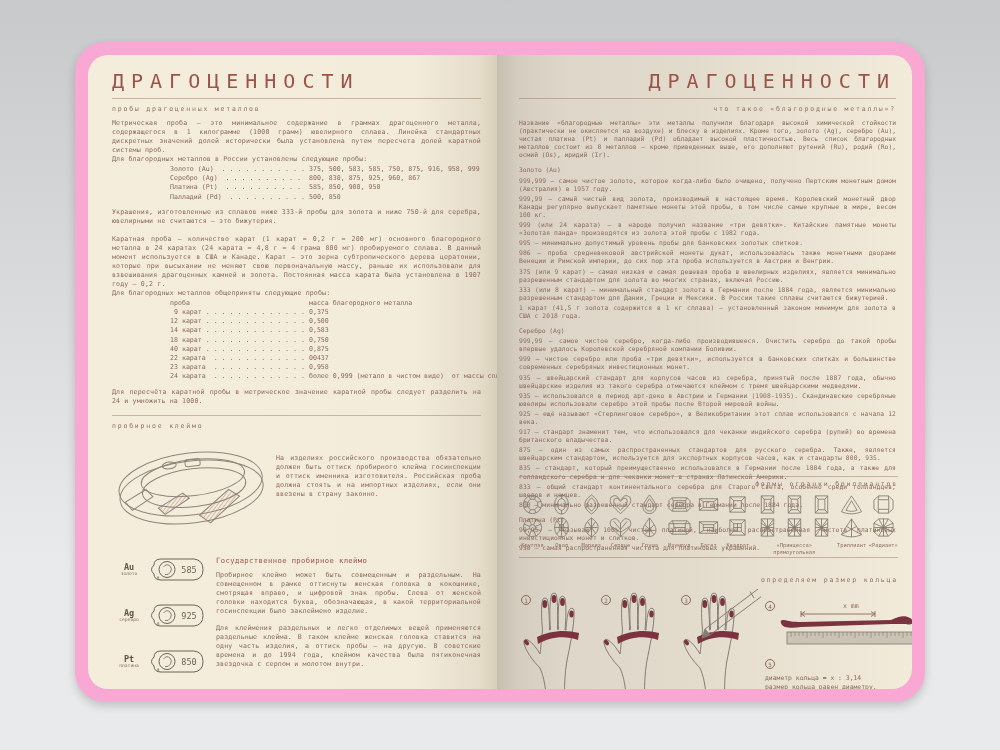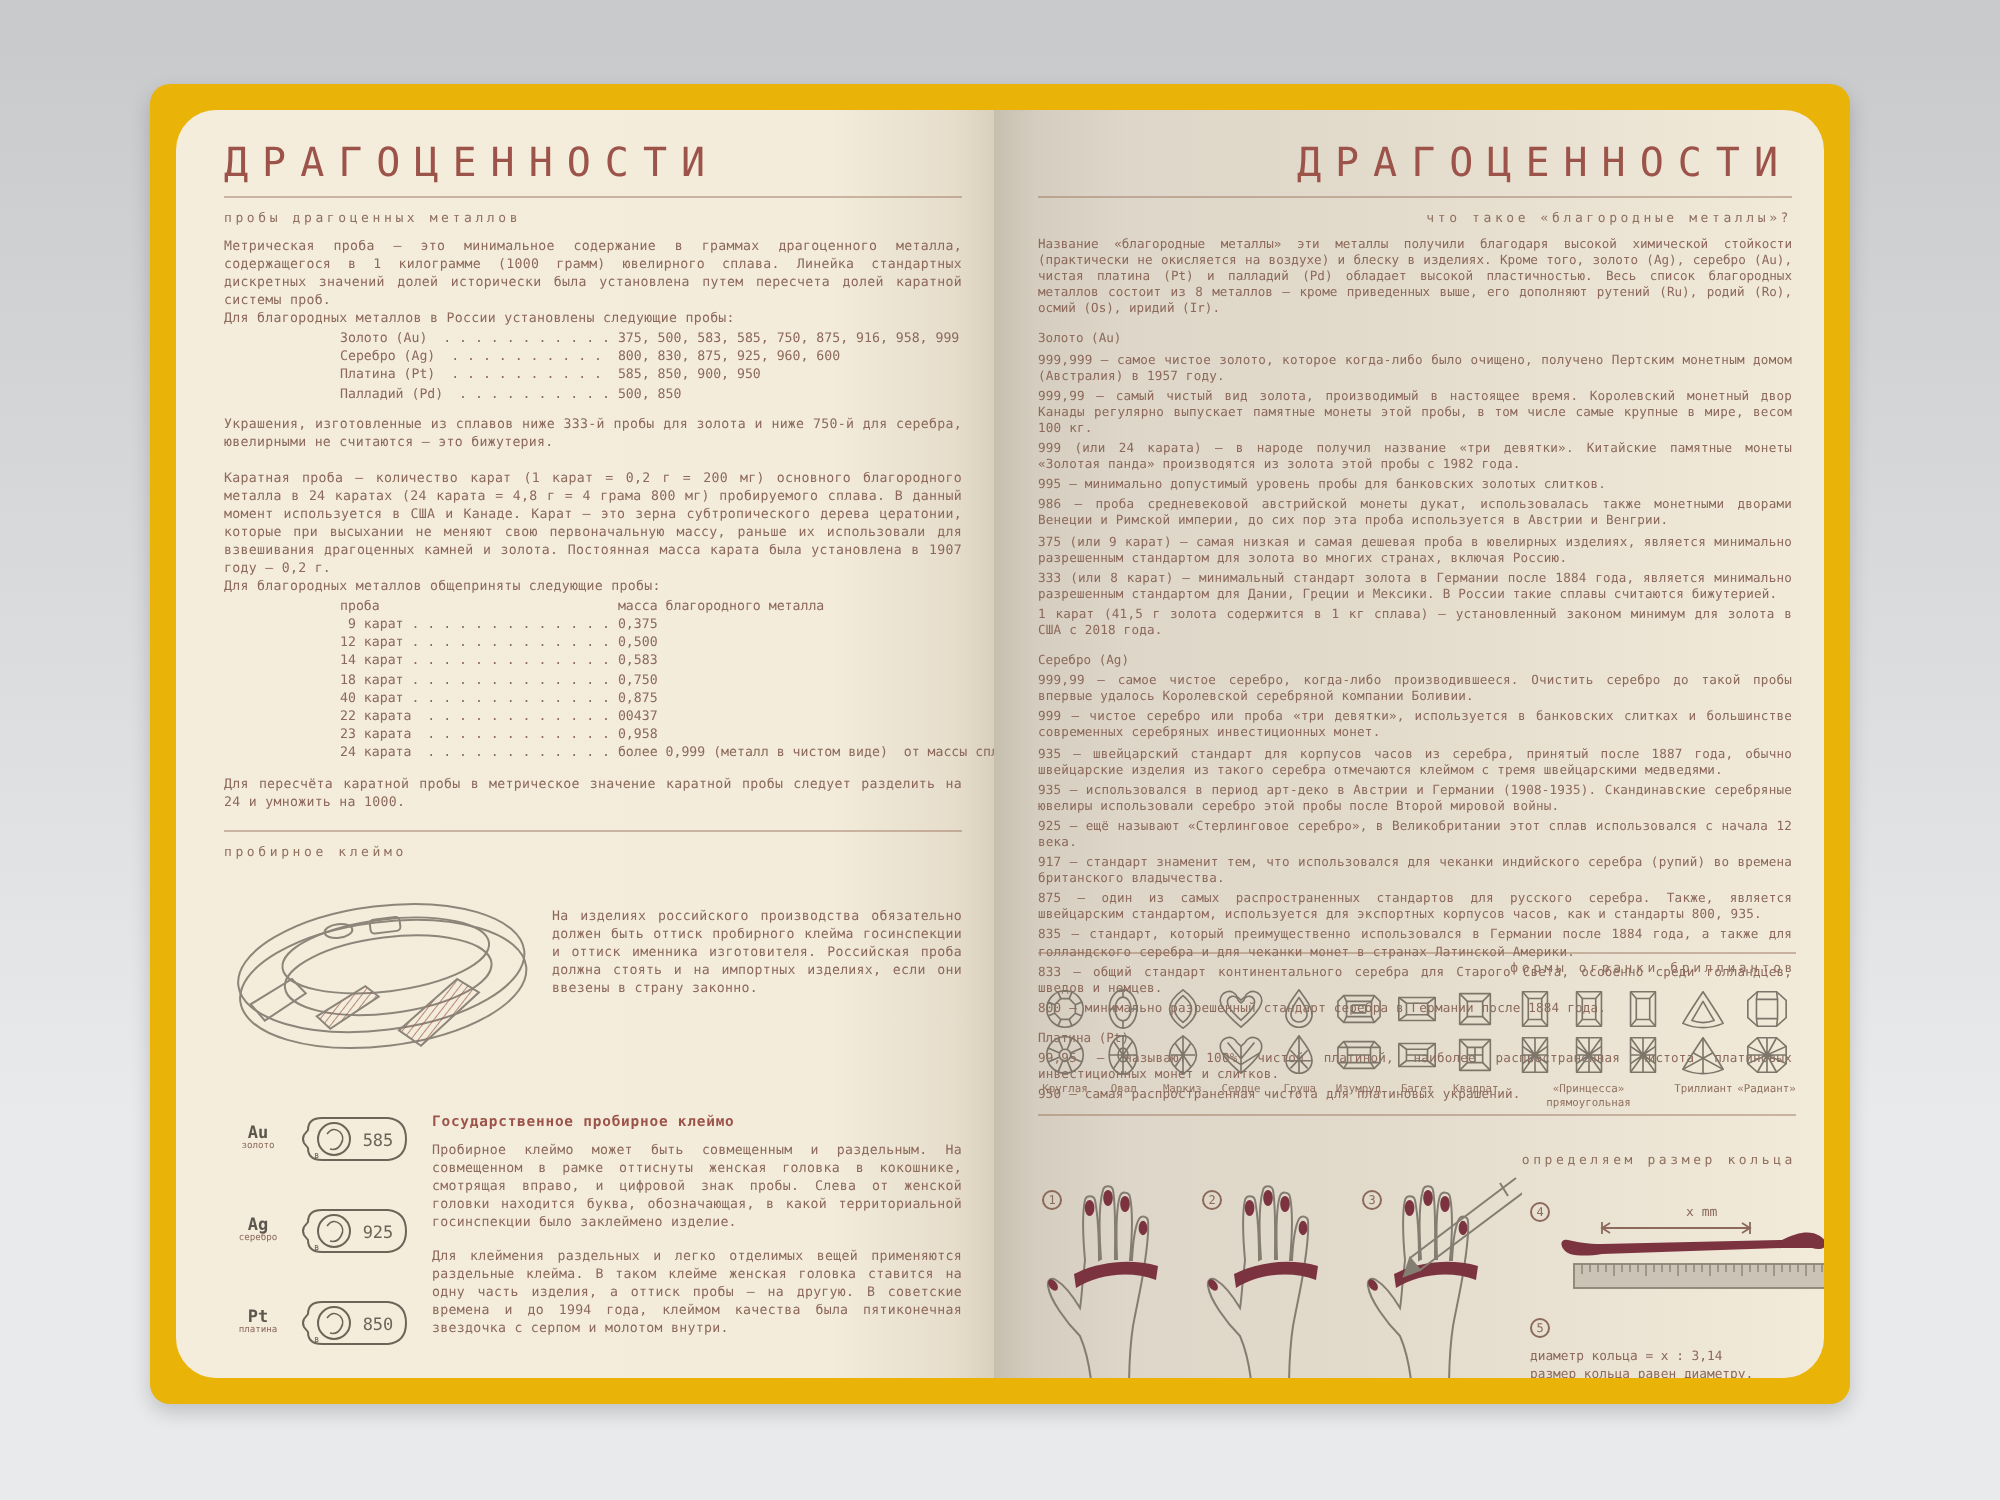--- a/index.html
+++ b/index.html
@@ -4,21 +4,21 @@
 <style>
   * { margin:0; padding:0; box-sizing:border-box; }
   html,body { width:1000px; height:750px; }
   body {
     font-family:"DejaVu Sans Mono", monospace;
     background:linear-gradient(#c7c9cb, #e9eaeb 75%);
     position:relative; overflow:hidden;
   }
   .book {
     position:absolute; left:75px; top:42px; width:850px; height:660px;
-    background:#eab308; border-radius:10px;
+    background:#f9a8d4; border-radius:30px;
     box-shadow:0 4px 10px rgba(0,0,0,.18);
   }
   .page { position:absolute; top:13px; height:634px; overflow:hidden; color:#8c695b; }
   .page-left {
     left:13px; width:409px; border-radius:20px 0 0 20px;
     background:linear-gradient(to right,#f4eddc 0%,#f3ecdb 80%,#e6ddcb 95%,#d9d0bc 100%);
     padding:14px 16px 10px 24px;
   }
   .page-right {
     left:422px; width:415px; border-radius:0 20px 20px 0;
@@ -76,21 +76,21 @@
   <div class="page page-left">
     <h1 class="page-title">ДРАГОЦЕННОСТИ</h1>
     <hr class="rule">
     <div class="sec-label">пробы драгоценных металлов</div>
 
     <div class="para">Метрическая проба — это минимальное содержание в граммах драгоценного металла, содержащегося в 1 килограмме (1000 грамм) ювелирного сплава. Линейка стандартных дискретных значений долей исторически была установлена путем пересчета долей каратной системы проб.</div>
     <div class="para lead">Для благородных металлов в России установлены следующие пробы:</div>
 
     <div class="prelines">
         <div>Золото (Au)  . . . . . . . . . . . 375, 500, 583, 585, 750, 875, 916, 958, 999</div>
-        <div>Серебро (Ag)  . . . . . . . . . .  800, 830, 875, 925, 960, 600</div>
+        <div>Серебро (Ag)  . . . . . . . . . .  800, 830, 875, 925, 960, 867</div>
         <div>Платина (Pt)  . . . . . . . . . .  585, 850, 900, 950</div>
         <div>Палладий (Pd)  . . . . . . . . . . 500, 850</div>
       </div>
 
     <div class="para">Украшения, изготовленные из сплавов ниже 333-й пробы для золота и ниже 750-й для серебра, ювелирными не считаются — это бижутерия.</div>
     <div class="para" style="margin-top:9px">Каратная проба — количество карат (1 карат = 0,2 г = 200 мг) основного благородного металла в 24 каратах (24 карата = 4,8 г = 4 грама 800 мг) пробируемого сплава. В данный момент используется в США и Канаде. Карат — это зерна субтропического дерева цератонии, которые при высыхании не меняют свою первоначальную массу, раньше их использовали для взвешивания драгоценных камней и золота. Постоянная масса карата была установлена в 1907 году — 0,2 г.</div>
     <div class="para lead">Для благородных металлов общеприняты следующие пробы:</div>
 
     <div class="prelines">
         <div>проба                              масса благородного металла</div>
@@ -182,21 +182,21 @@
             <path d="M12,3 H45 Q54,4 54,13.5 Q54,23 45,24 H12 Q5,24 5,18 L3,15.5 Q2,13.5 3,11.5 L5,9 Q5,3 12,3 Z"></path>
             <circle cx="18" cy="13.5" r="8"></circle>
             <path d="M14.5,11 q3,-4 6.5,-1 q2.5,2.5 .5,6 q-2,3.5 -5.5,2.5" stroke-width="0.8"></path>
             <text x="8" y="23" font-size="4.5" fill="#6c6459" stroke="none">в</text>
             <text x="40" y="17" font-size="8.5" text-anchor="middle" fill="#6c6459" stroke="none">500</text>
           </svg>
         </div>
         </div>
 
       <div>
-        <div class="red-head" style="margin-top:22px; color:#9c5349; font-weight:bold; font-size:7.2px;">Государственное пробирное клеймо</div>
+        <div class="red-head" style="margin-top:22px; color:#9c5349; font-weight:normal; font-size:7.2px;">Государственное пробирное клеймо</div>
         <div class="para">Пробирное клеймо может быть совмещенным и раздельным. На совмещенном в рамке оттиснуты женская головка в кокошнике, смотрящая вправо, и цифровой знак пробы. Слева от женской головки находится буква, обозначающая, в какой территориальной госинспекции было заклеймено изделие.</div>
         <div class="para" style="margin-top:8px">Для клеймения раздельных и легко отделимых вещей применяются раздельные клейма. В таком клейме женская головка ставится на одну часть изделия, а оттиск пробы — на другую. В советские времена и до 1994 года, клеймом качества была пятиконечная звездочка с серпом и молотом внутри.</div>
       </div>
 
       <div>
         
         
         
       </div>
     </div>

